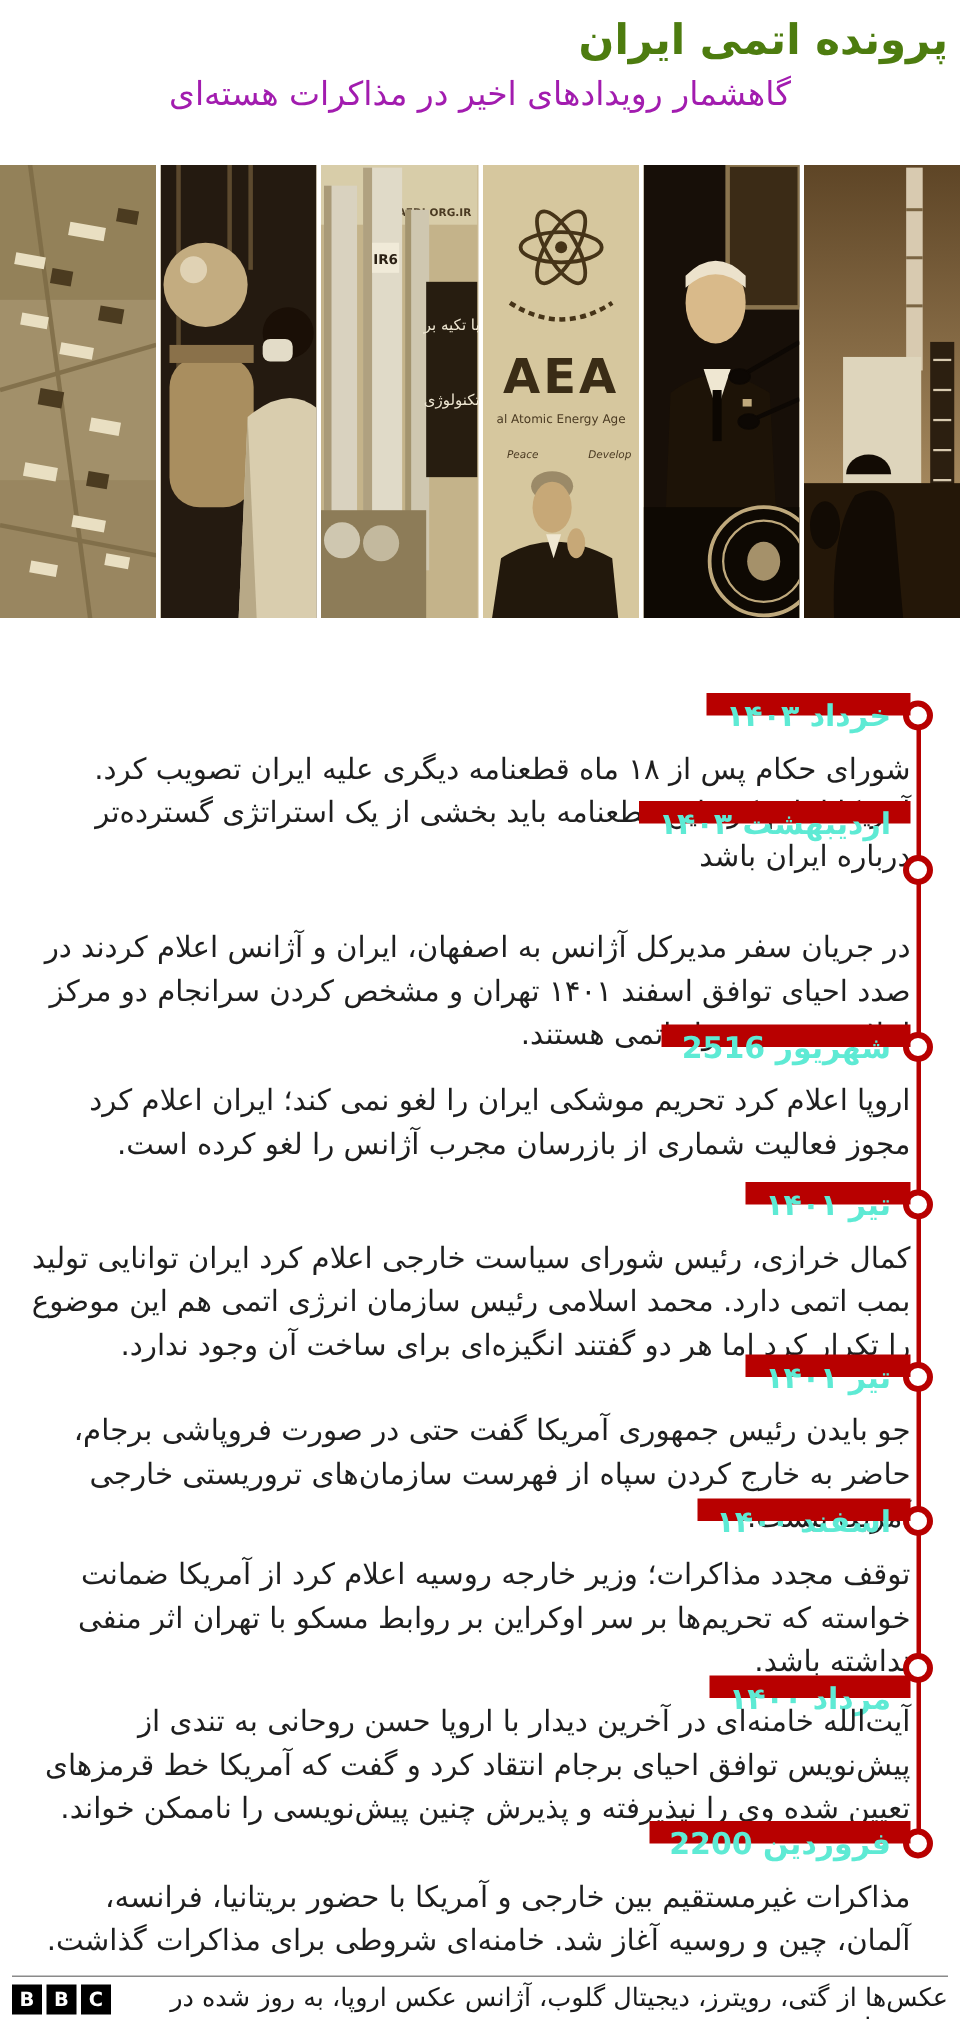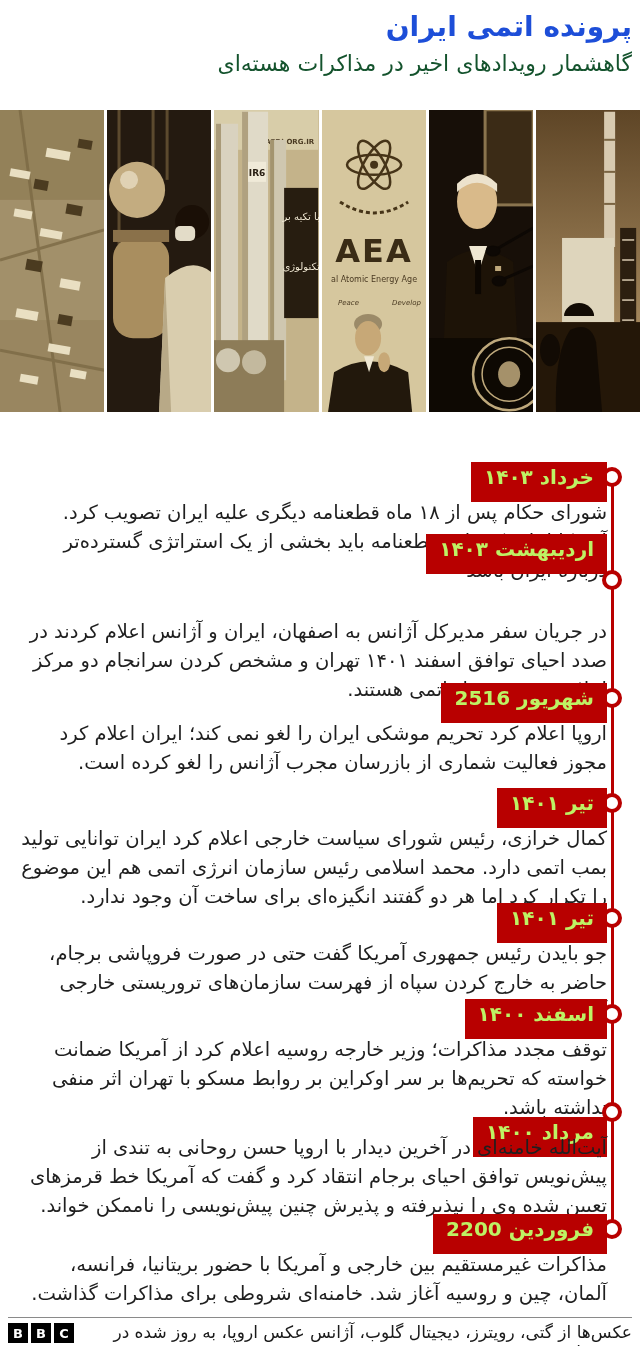--- a/index.html
+++ b/index.html
@@ -2,33 +2,33 @@
 <html lang="fa" style="--red: #b80000;"><head>
 <meta charset="utf-8">
 <style>
   html,body{margin:0;padding:0;background:#fff;}
   .canvas{
     position:relative;width:640px;height:1346px;background:#fff;overflow:hidden;
     font-family:"DejaVu Sans","Liberation Sans",sans-serif;color:#1a1a1a;
   }
   
   .title{position:absolute;top:10px;right:8px;left:8px;direction:rtl;text-align:right;
-    font-size:28px;font-weight:bold;color:#1d4ed8;}
-  .subtitle{position:absolute;top:51px;right:8px;left:8px;direction:rtl;text-align:right;
-    font-size:22px;font-weight:normal;color:#14532d;}
+    font-size:28px;font-weight:bold;color:#4d7c0f;}
+  .subtitle{position:absolute;top:51px;right:8px;left:8px;direction:rtl;text-align:center;
+    font-size:22px;font-weight:normal;color:#a21caf;}
   
   .strip{position:absolute;top:110px;left:0;right:0;height:302px;display:flex;gap:3px;}
   .tile{flex:1 1 0;height:302px;overflow:hidden;background:#cdbd96;}
   .tile svg{display:block;width:100%;height:100%;}
   
   .tl-line{position:absolute;width:3px;background:var(--red);left:611px;}
   .tl-node{position:absolute;width:12px;height:12px;border:4px solid var(--red);
     border-radius:50%;background:#fff;left:602px;}
-  .badge{position:absolute;right:33px;background:var(--red);color:#bef264;direction:rtl;
-    font-size:20px;font-weight:bold;line-height:31px;height:40px;padding:0 13px;white-space:nowrap;}
+  .badge{position:absolute;right:33px;background:var(--red);color:#5eead4;direction:rtl;
+    font-size:20px;font-weight:bold;line-height:31px;height:15px;padding:0 13px;white-space:nowrap;}
   .entry-text{position:absolute;right:33px;left:20px;direction:rtl;text-align:right;
     font-size:19.5px;line-height:29px;color:#1f1f1f;}
   
   .divider{position:absolute;top:1317px;left:8px;right:8px;height:1px;background:#8a8a8a;}
   .footer-credit{position:absolute;top:1322px;right:8px;left:90px;direction:rtl;text-align:right;
     font-size:17px;color:#1a1a1a;}
   .bbc{position:absolute;top:1323px;left:8px;display:flex;gap:3px;}
   .bbc .box{width:20px;height:20px;background:#000;color:#fff;font-weight:bold;font-size:13px;
     display:flex;align-items:center;justify-content:center;}
 </style>

